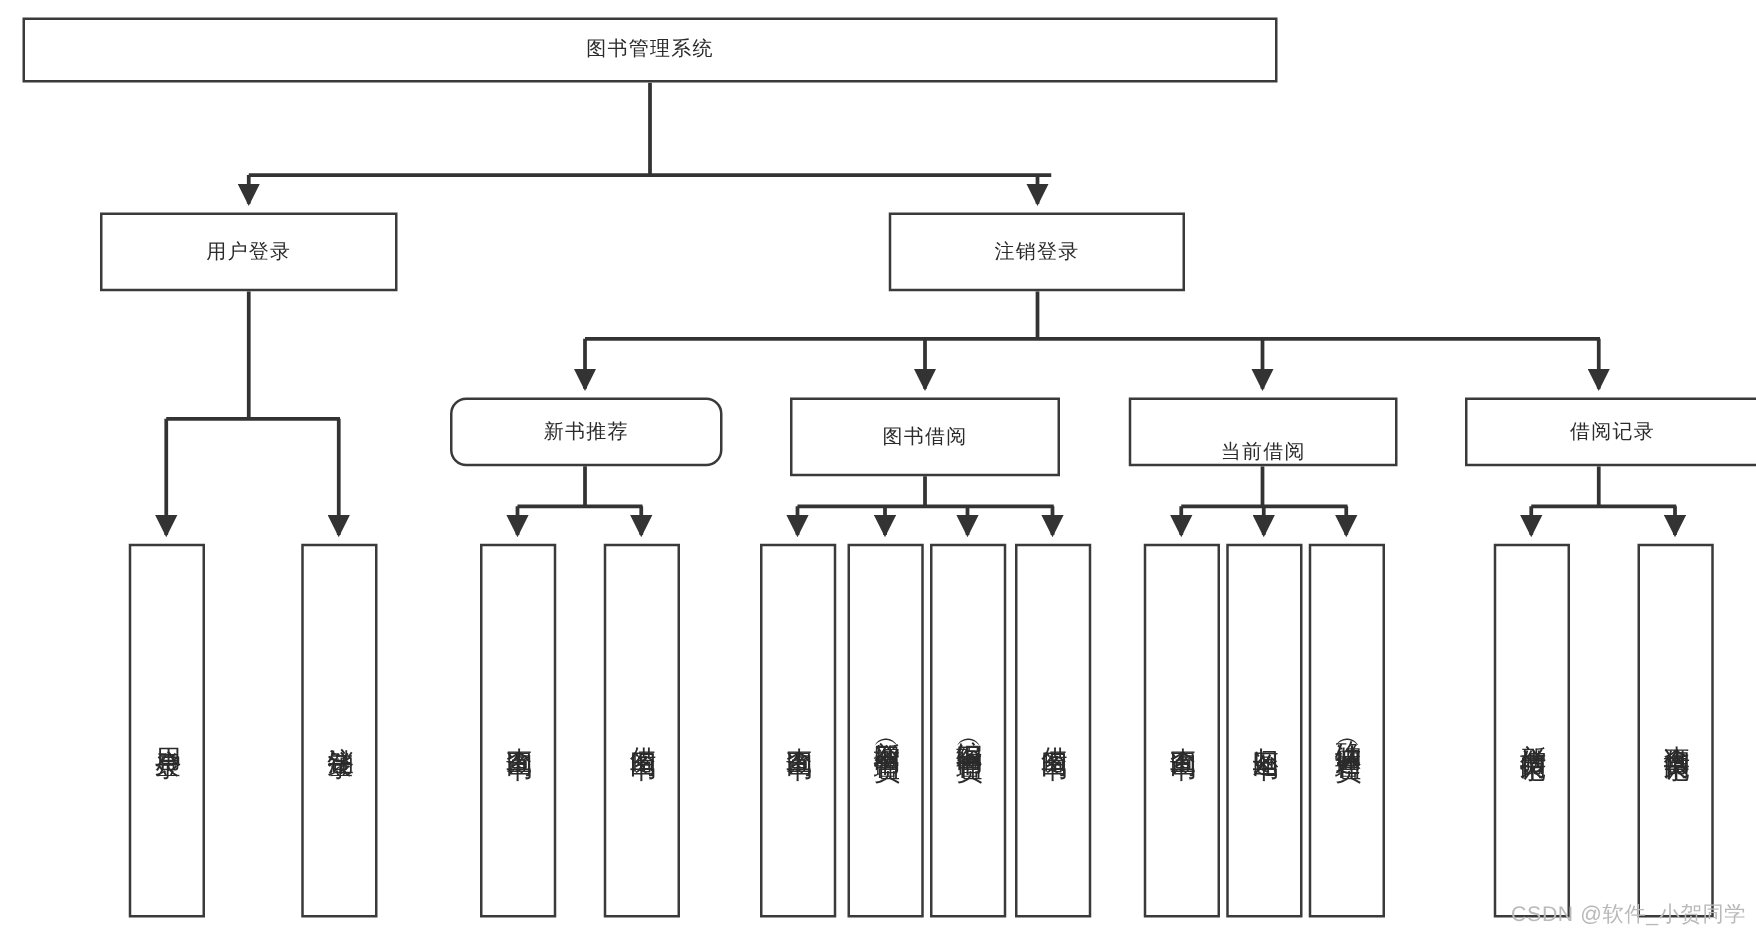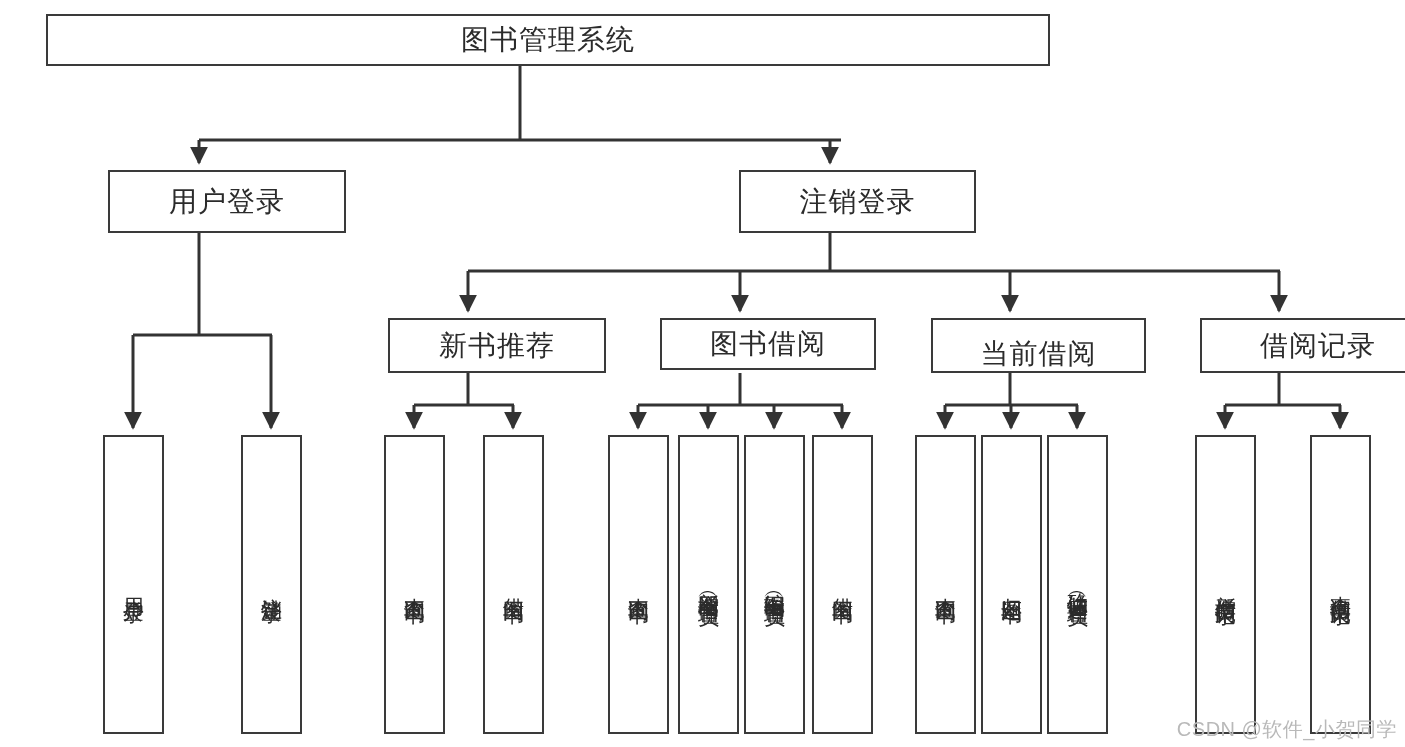--- a/index.html
+++ b/index.html
@@ -30,24 +30,23 @@
     box-sizing: border-box;
     border: 2px solid #3a3a3a;
     background: #ffffff;
     color: #2b2b2b;
     display: flex;
     align-items: center;
     justify-content: center;
     text-align: center;
   }
   .node.horizontal {
-    font-size: 28px;
+    font-size: 16px;
     line-height: 1.2;
     letter-spacing: 1px;
-    margin-left: 28px;
   }
   .node.vertical {
     writing-mode: vertical-rl;
     text-orientation: upright;
     font-size: 21px;
     line-height: 1.15;
     letter-spacing: 2px;
     align-items: center;
     justify-content: center;
     padding: 6px 0;
@@ -56,21 +55,21 @@
     writing-mode: vertical-rl;
     text-orientation: upright;
   }
   .root {
     font-size: 22px;
   }
   .watermark {
     position: absolute;
     right: 8px;
     bottom: 4px;
-    font-size: 20px;
+    font-size: 17px;
     color: #b9b9b9;
     letter-spacing: 0.5px;
     white-space: nowrap;
     pointer-events: none;
   }
 </style>
 </head>
 <body>
 
 <div id="canvas">
@@ -130,25 +129,25 @@
   </div>
 
   <div class="node horizontal" style="left:80px; top:170px; width:238px; height:63px;">
     <span class="txt">用户登录</span>
   </div>
 
   <div class="node horizontal" style="left:711px; top:170px; width:237px; height:63px;">
     <span class="txt">注销登录</span>
   </div>
 
-  <div class="node horizontal" style="left:360px; top:318px; width:218px; height:55px;">
+  <div class="node horizontal" style="left:360px; top:318px; width:218px; height:55px;border-radius:13px;">
     <span class="txt">新书推荐</span>
   </div>
 
-  <div class="node horizontal" style="left:632px; top:318px; width:216px; height:52px;">
+  <div class="node horizontal" style="left:632px; top:318px; width:216px; height:63px;">
     <span class="txt">图书借阅</span>
   </div>
 
   <div class="node horizontal" style="left:903px; top:318px; width:215px; height:55px;align-items:flex-end;">
     <span class="txt">当前借阅</span>
   </div>
 
   <div class="node horizontal" style="left:1172px; top:318px; width:236px; height:55px;">
     <span class="txt">借阅记录</span>
   </div>

